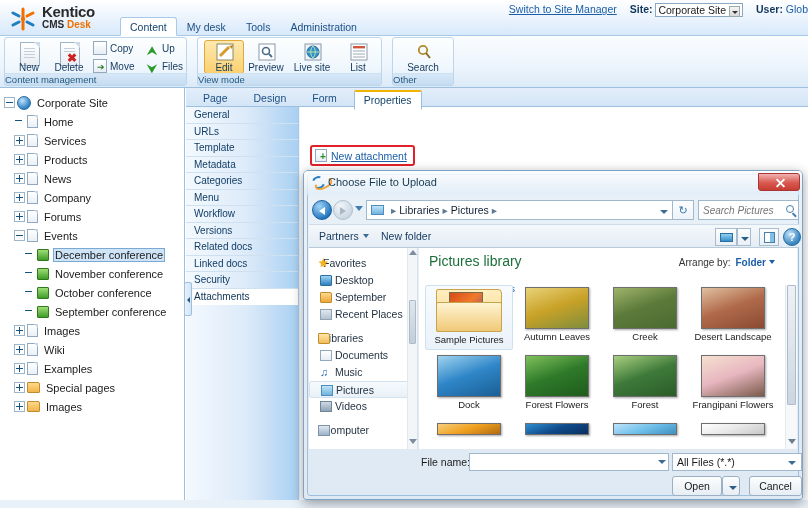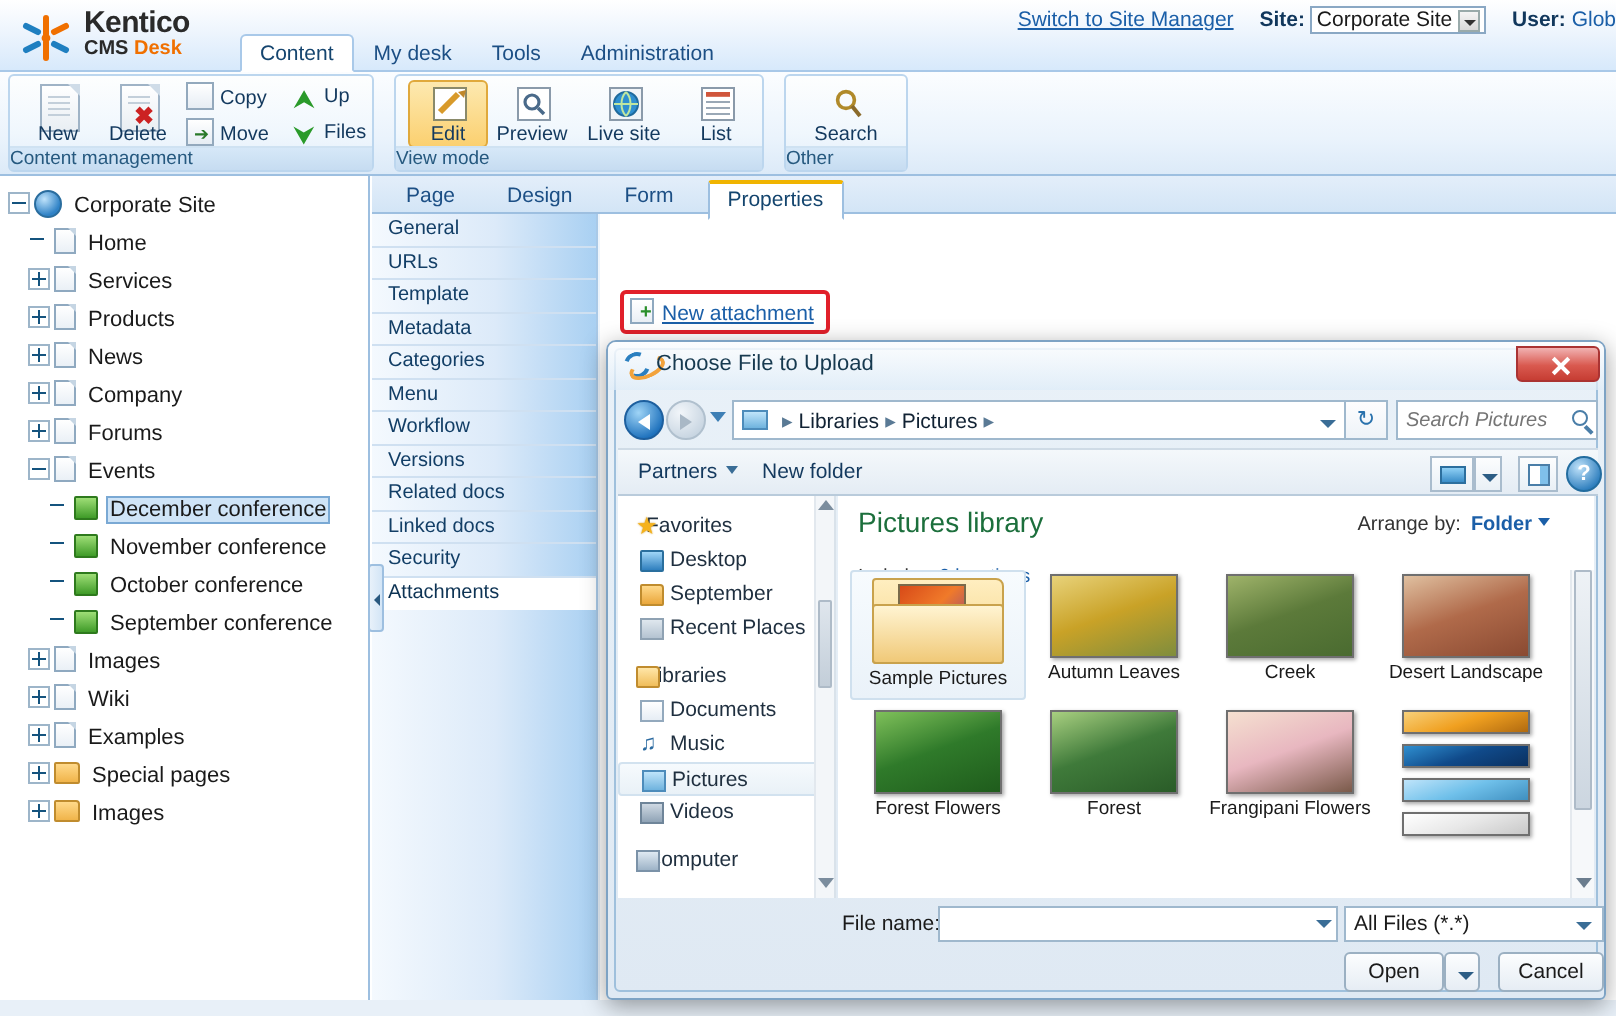--- a/index.html
+++ b/index.html
@@ -559,20 +559,24 @@
         </div>
         <div class="fl-item">
           <div class="thumb" style="background:linear-gradient(160deg,#9fb36a 0%,#5c7a3a 48%,#4a6b30 100%);"></div>
           <div class="fname">Creek</div>
         </div>
         <div class="fl-item">
           <div class="thumb" style="background:linear-gradient(160deg,#e0c0a0 0%,#b06a4a 48%,#8a4a32 100%);"></div>
           <div class="fname">Desert Landscape</div>
         </div>
         <div class="fl-item">
+          <div class="thumb" style="background:linear-gradient(160deg,#9fd4f0 0%,#2f86c8 48%,#1a5f94 100%);"></div>
+          <div class="fname">Dock</div>
+        </div>
+        <div class="fl-item">
           <div class="thumb" style="background:linear-gradient(160deg,#7fc05a 0%,#2f7a2a 48%,#1f5c1c 100%);"></div>
           <div class="fname">Forest Flowers</div>
         </div>
         <div class="fl-item">
           <div class="thumb" style="background:linear-gradient(160deg,#a8cf80 0%,#3f7a3a 48%,#2a5c28 100%);"></div>
           <div class="fname">Forest</div>
         </div>
         <div class="fl-item">
           <div class="thumb" style="background:linear-gradient(160deg,#f5e0d0 0%,#e8b7c0 48%,#7a5a4a 100%);"></div>
           <div class="fname">Frangipani Flowers</div>

